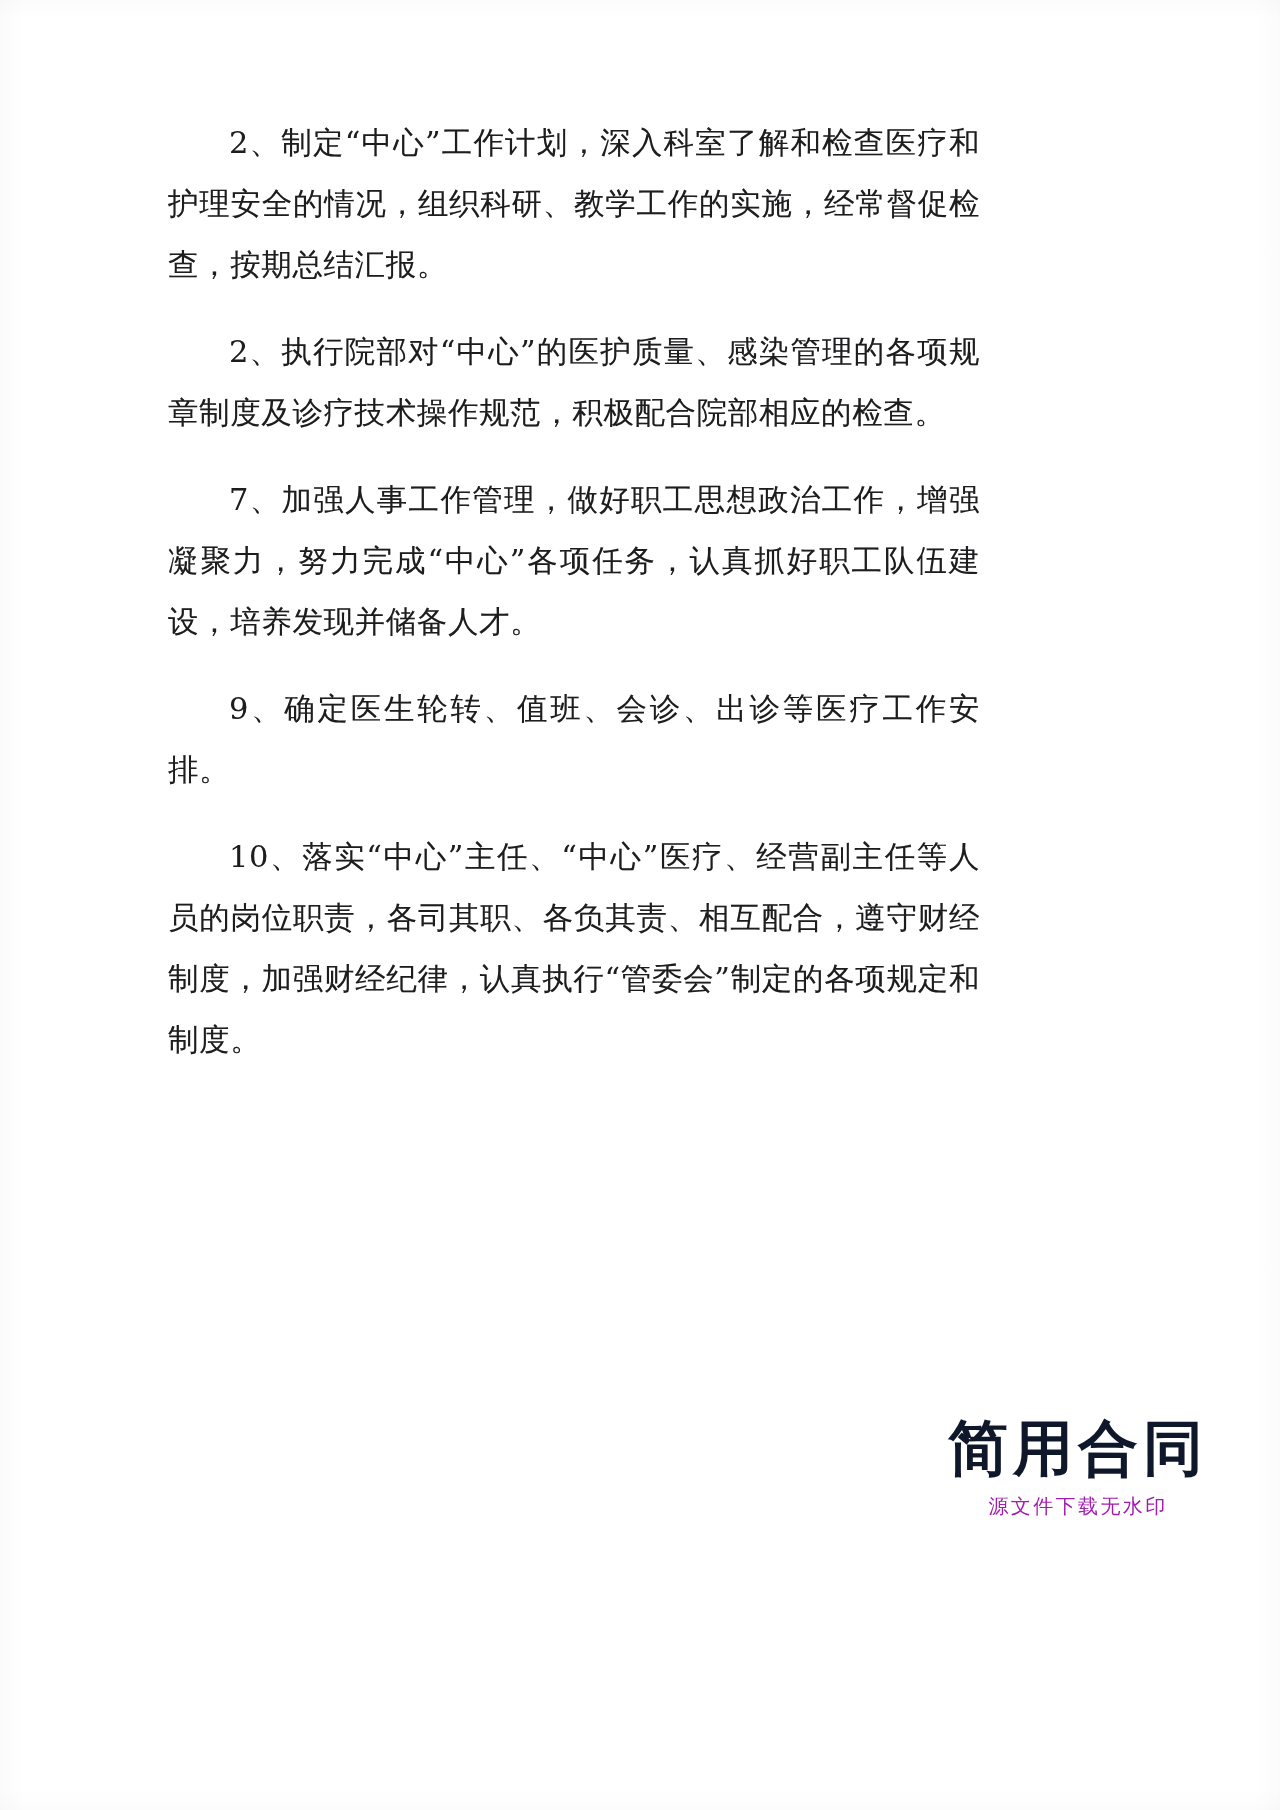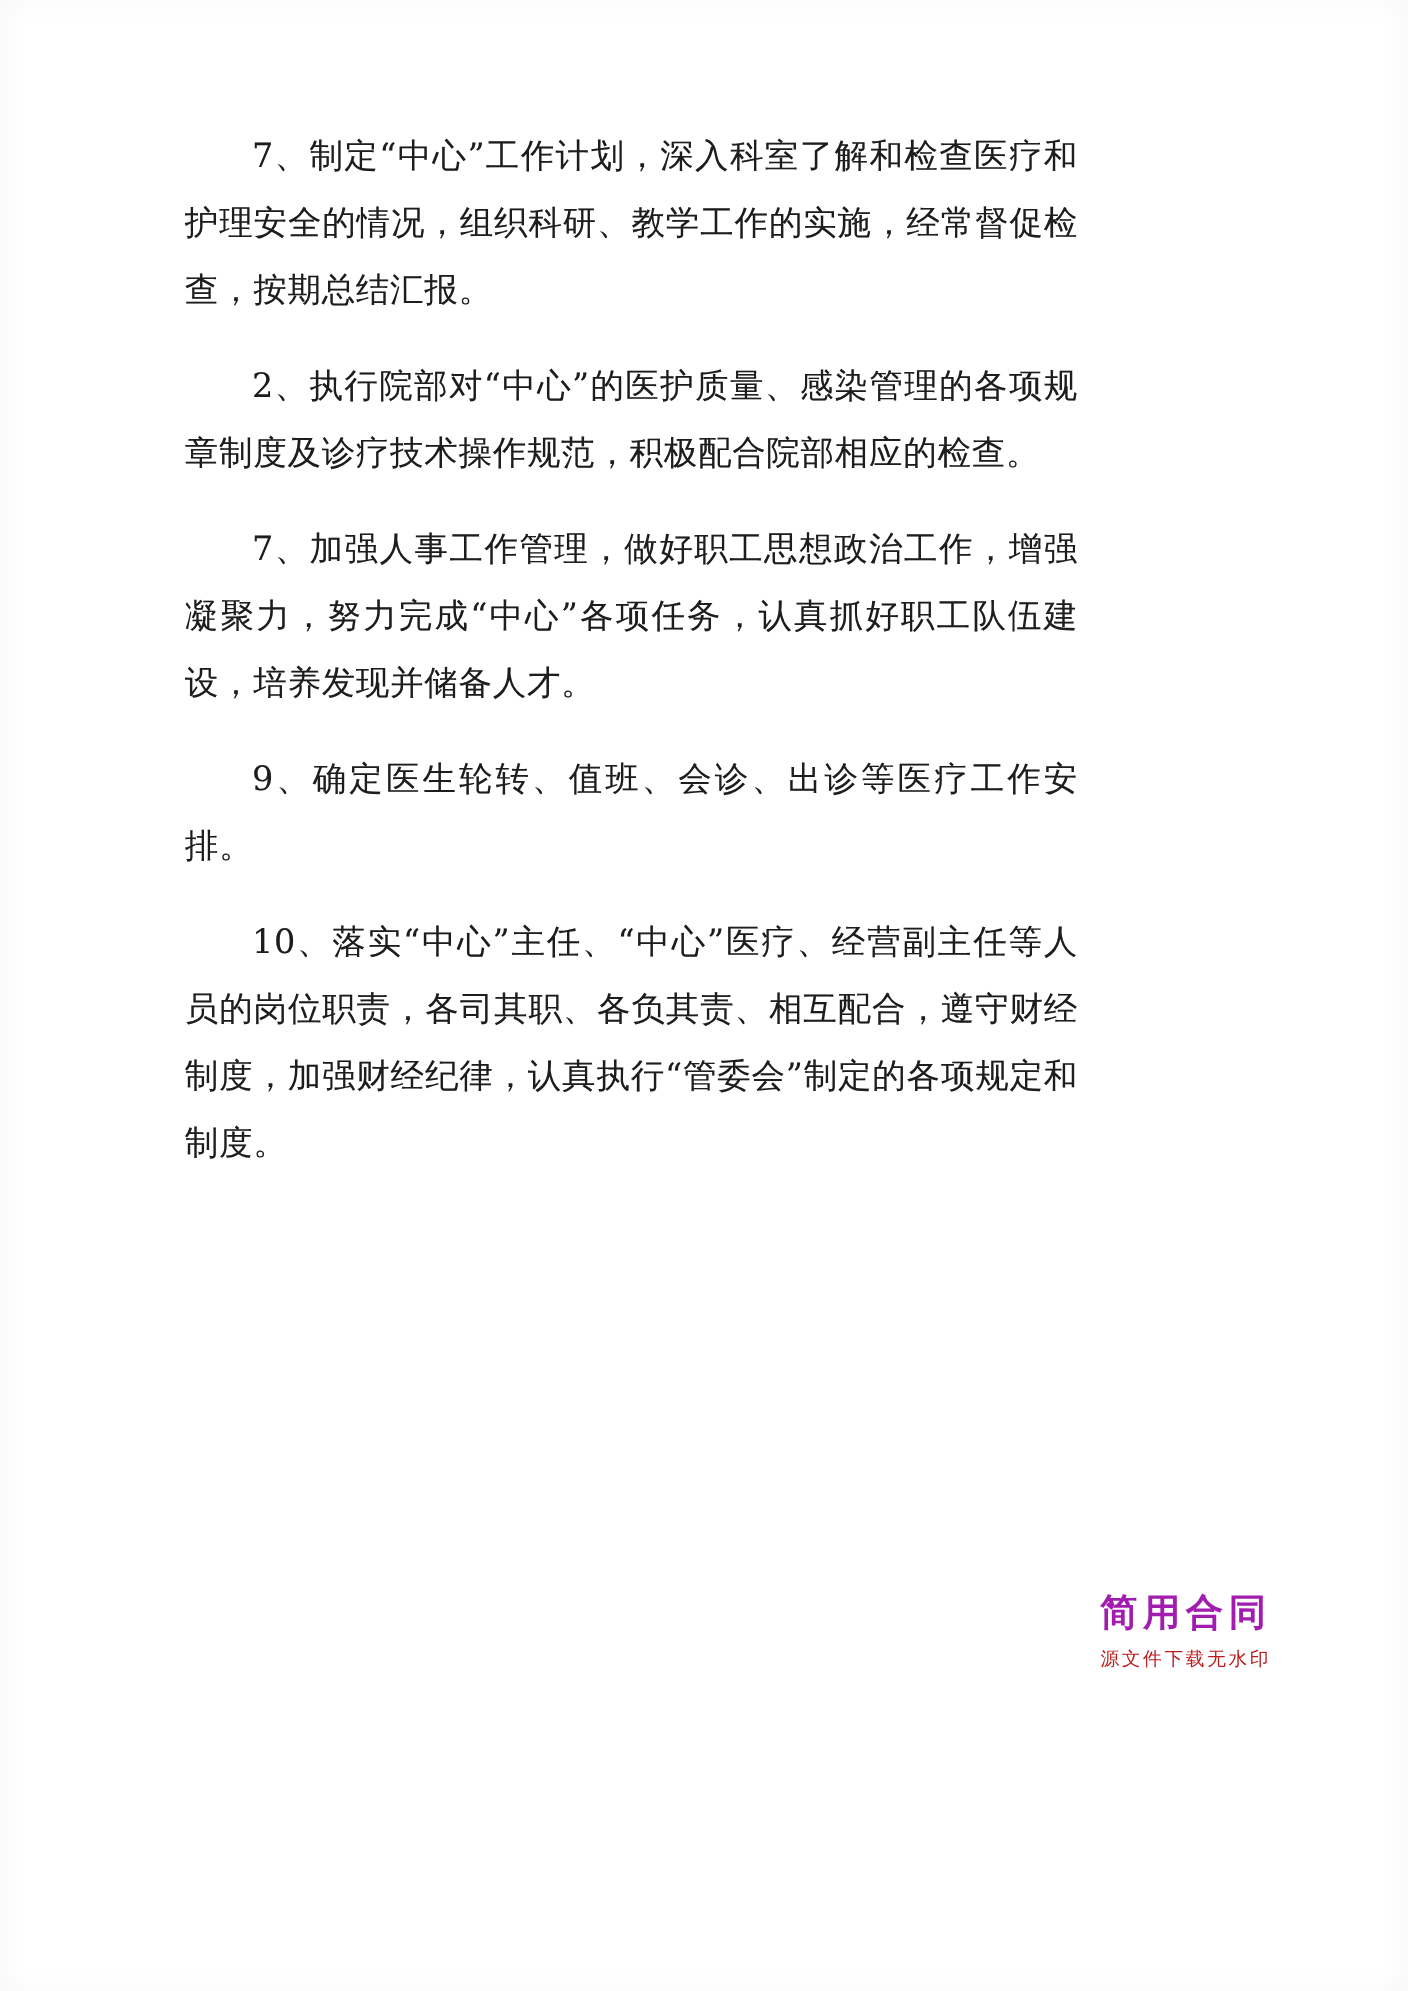--- a/index.html
+++ b/index.html
@@ -67,44 +67,44 @@
     position: absolute;
     right: 52px;
     bottom: 290px;
     width: 300px;
     text-align: center;
     pointer-events: none;
     user-select: none;
   }
   .watermark-main {
     font-family: "DejaVu Sans", "Liberation Sans", sans-serif;
-    font-size: 34px;
+    font-size: 60px;
     font-weight: 700;
     letter-spacing: 5px;
-    color: #a21caf;
+    color: #0f172a;
     line-height: 1.1;
     white-space: nowrap;
   }
   .watermark-sub {
     margin-top: 12px;
     font-family: "DejaVu Sans", "Liberation Sans", sans-serif;
-    font-size: 17px;
+    font-size: 20px;
     font-weight: 400;
     letter-spacing: 2.4px;
-    color: #b91c1c;
+    color: #a21caf;
     white-space: nowrap;
   }
 </style>
 </head>
 <body>
 
 <div class="page">
 
   <div class="body-text">
-    <p class="para">7、制定“中心”工作计划，深入科室了解和检查医疗和护理安全的情况，组织科研、教学工作的实施，经常督促检查，按期总结汇报。</p>
+    <p class="para">2、制定“中心”工作计划，深入科室了解和检查医疗和护理安全的情况，组织科研、教学工作的实施，经常督促检查，按期总结汇报。</p>
     <p class="para">2、执行院部对“中心”的医护质量、感染管理的各项规章制度及诊疗技术操作规范，积极配合院部相应的检查。</p>
     <p class="para">7、加强人事工作管理，做好职工思想政治工作，增强凝聚力，努力完成“中心”各项任务，认真抓好职工队伍建设，培养发现并储备人才。</p>
     <p class="para">9、确定医生轮转、值班、会诊、出诊等医疗工作安排。</p>
     <p class="para">10、落实“中心”主任、“中心”医疗、经营副主任等人员的岗位职责，各司其职、各负其责、相互配合，遵守财经制度，加强财经纪律，认真执行“管委会”制定的各项规定和制度。</p>
   </div>
 
   <div class="watermark">
     <div class="watermark-main">简用合同</div>
     <div class="watermark-sub">源文件下载无水印</div>
   </div>

